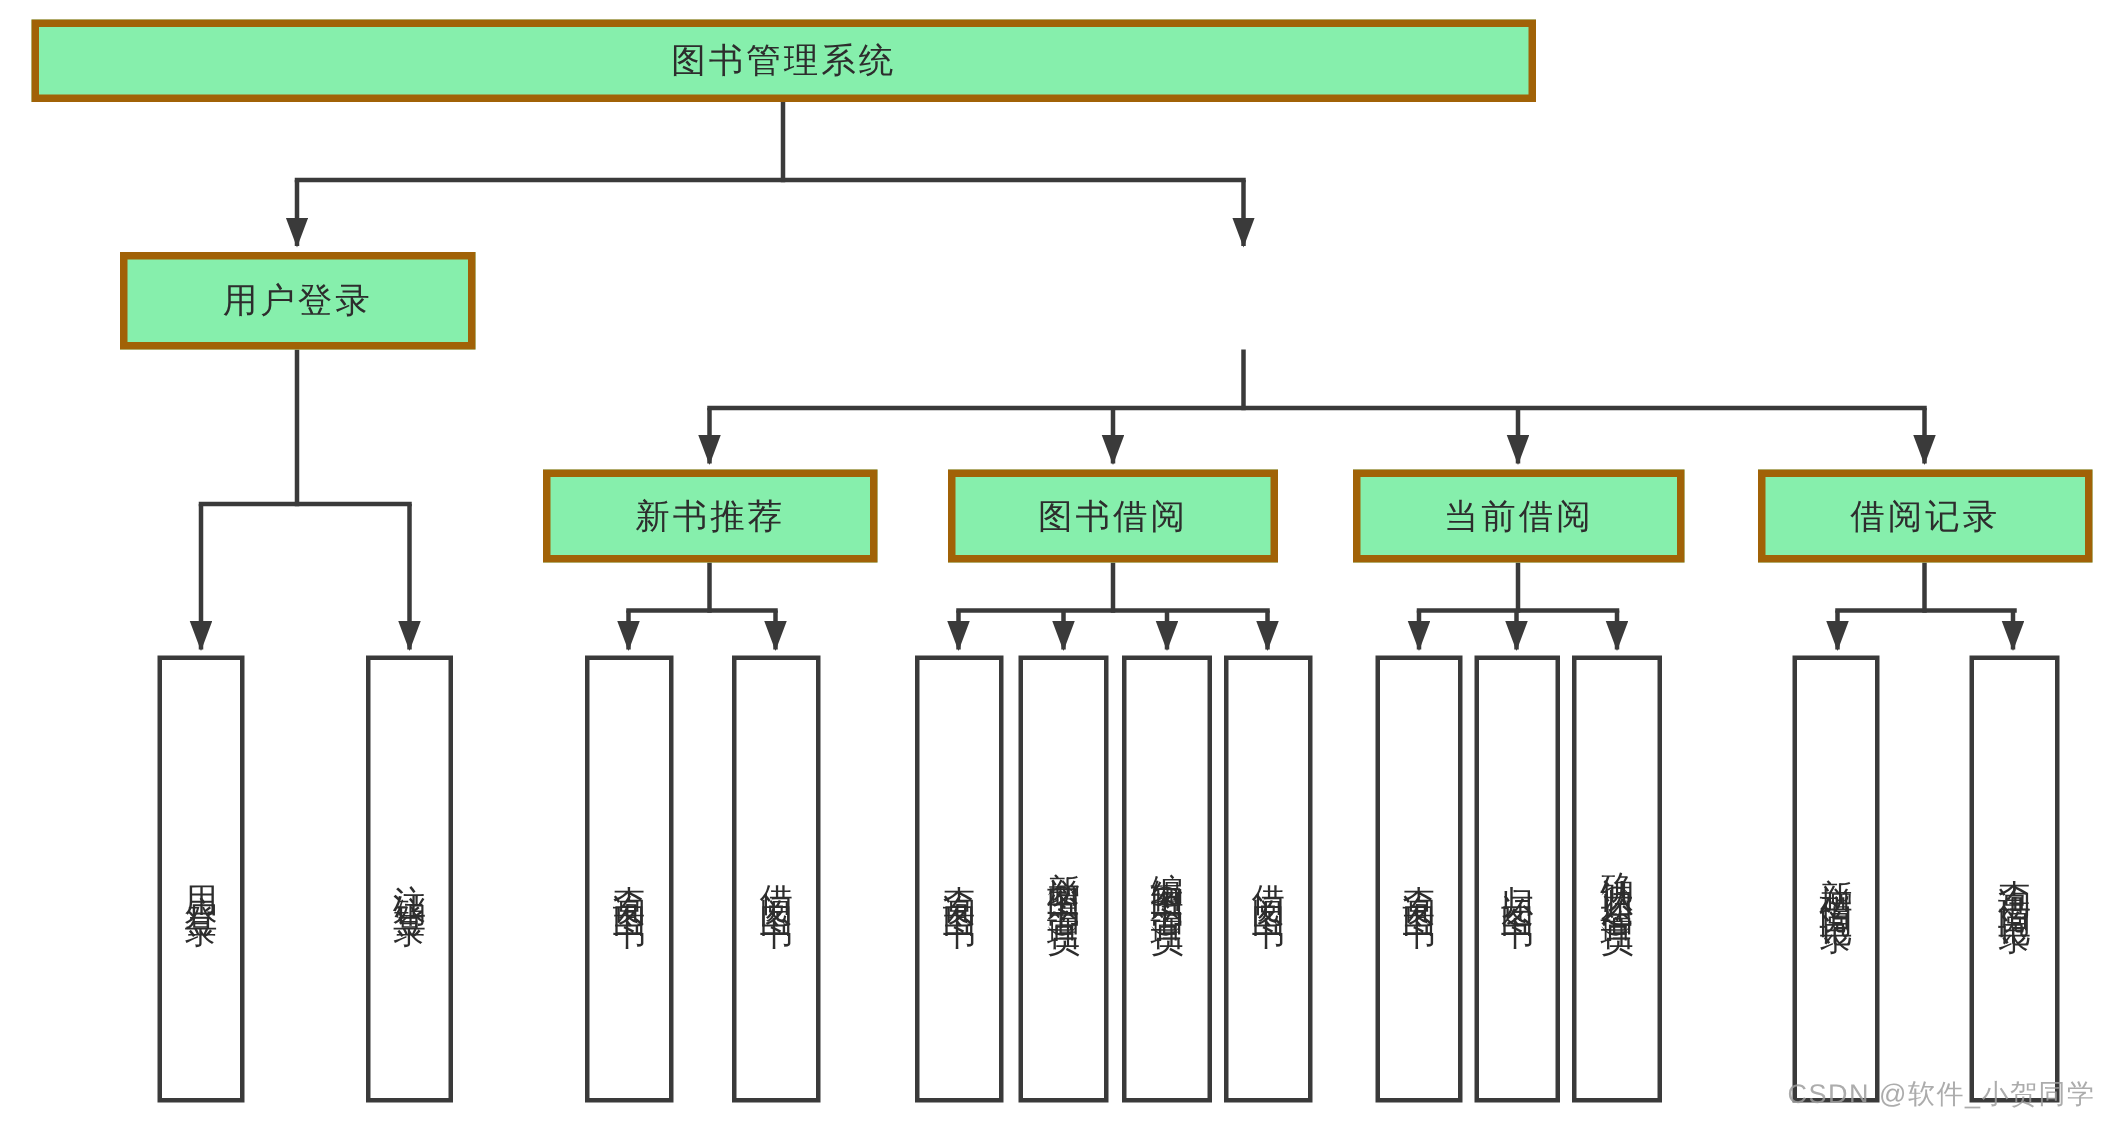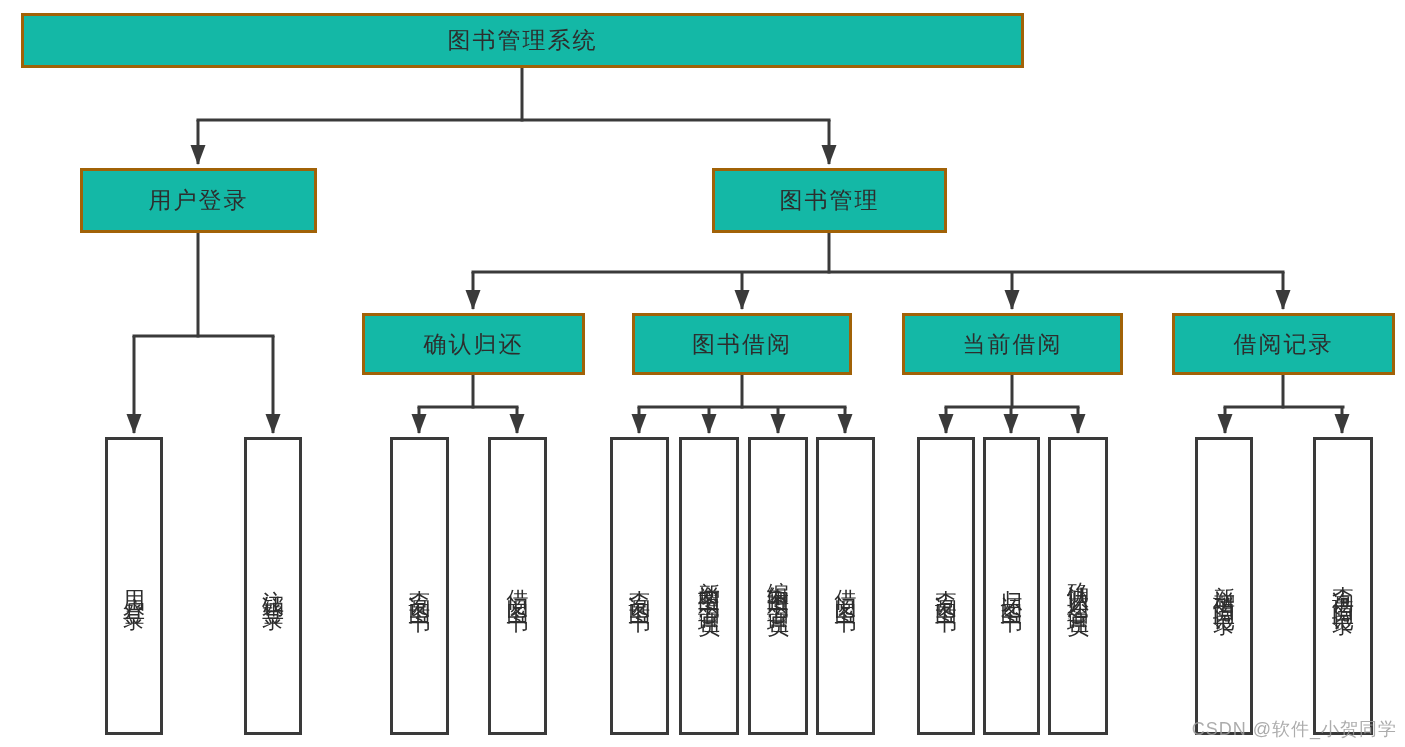--- a/index.html
+++ b/index.html
@@ -8,22 +8,22 @@
     width:1405px;height:747px;
     background:#ffffff;
     font-family:"Liberation Sans","DejaVu Sans",sans-serif;
     overflow:hidden;
   }
   #connectors{position:absolute;left:0;top:0;width:1405px;height:747px;}
   #connectors line{stroke:#3a3a3a;stroke-width:3;}
   .hbox{
     position:absolute;
     box-sizing:border-box;
-    border:3px solid #a16207;
-    background:#14b8a6;
+    border:5px solid #a16207;
+    background:#86efac;
     display:flex;align-items:center;justify-content:center;
     color:#2d2d2d;
     letter-spacing:2px;
   }
   .vbox{
     position:absolute;
     box-sizing:border-box;
     border:3px solid #3a3a3a;
     background:#ffffff;
     display:flex;align-items:center;justify-content:center;
@@ -93,23 +93,22 @@
 
     <line x1="1283" y1="375" x2="1283" y2="408.5"></line>
     <line x1="1223.5" y1="407" x2="1344.5" y2="407"></line>
     <line x1="1225" y1="407" x2="1225" y2="433" marker-end="url(#arrow)"></line>
     <line x1="1342" y1="407" x2="1342" y2="433" marker-end="url(#arrow)"></line>
   </svg>
 
   <div class="hbox" style="left:21px;top:13px;width:1003px;height:55px;font-size:23px;">图书管理系统</div>
 
   <div class="hbox" style="left:80px;top:168px;width:237px;height:65px;font-size:23px;">用户登录</div>
-  <div class="hbox" style="left:712px;top:168px;width:235px;height:65px;font-size:23px;">图书管理</div>
 
-  <div class="hbox" style="left:362px;top:313px;width:223px;height:62px;font-size:23px;">确认归还</div>
+  <div class="hbox" style="left:362px;top:313px;width:223px;height:62px;font-size:23px;">新书推荐</div>
   <div class="hbox" style="left:902px;top:313px;width:221px;height:62px;font-size:23px;">当前借阅</div>
   <div class="hbox" style="left:632px;top:313px;width:220px;height:62px;font-size:23px;">图书借阅</div>
   <div class="hbox" style="left:1172px;top:313px;width:223px;height:62px;font-size:23px;text-align:right;">借阅记录</div>
 
   <div class="vbox" style="left:105px;top:437px;width:58px;height:298px;">用户登录</div>
   <div class="vbox" style="left:244px;top:437px;width:58px;height:298px;">注销登录</div>
 
   <div class="vbox" style="left:390px;top:437px;width:59px;height:298px;">查询图书</div>
   <div class="vbox" style="left:488px;top:437px;width:59px;height:298px;">借阅图书</div>
 

